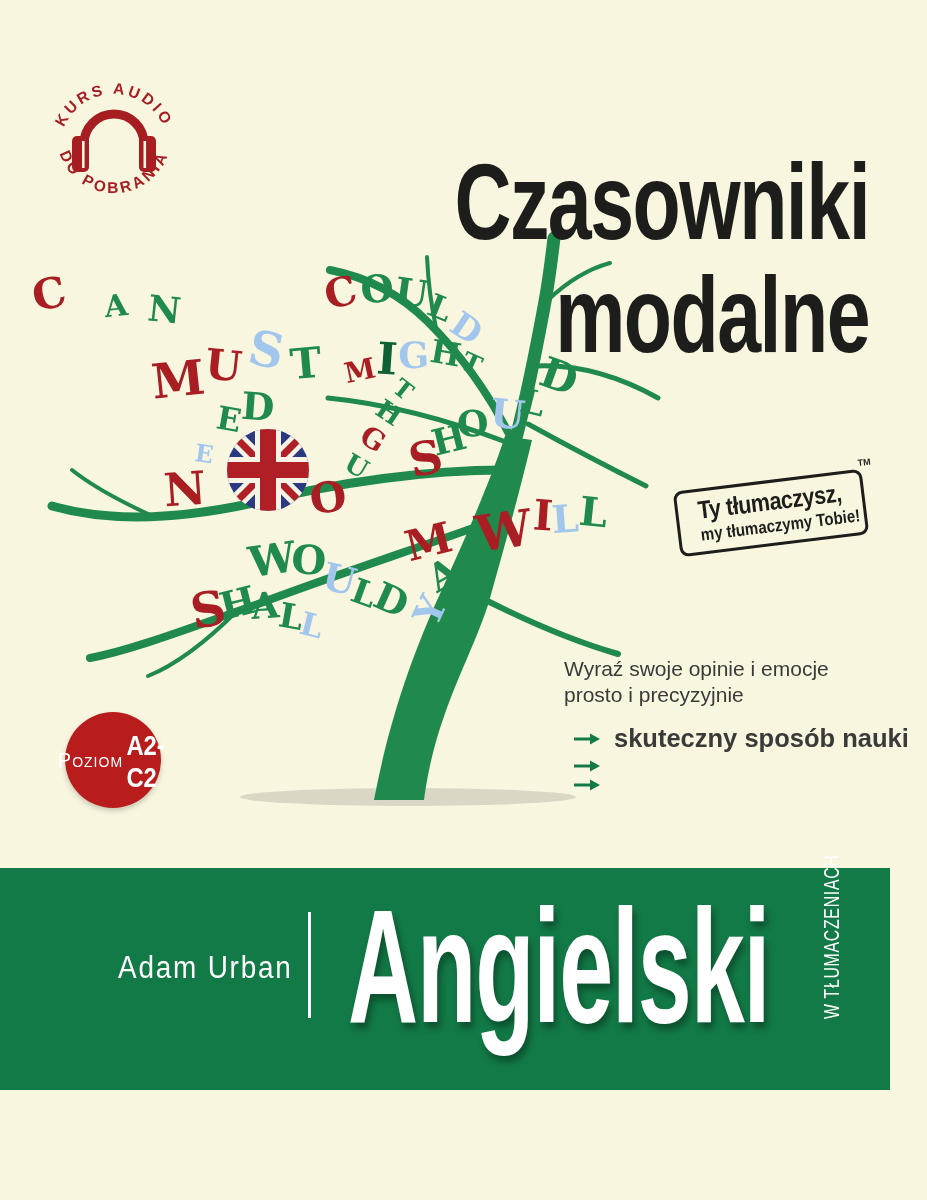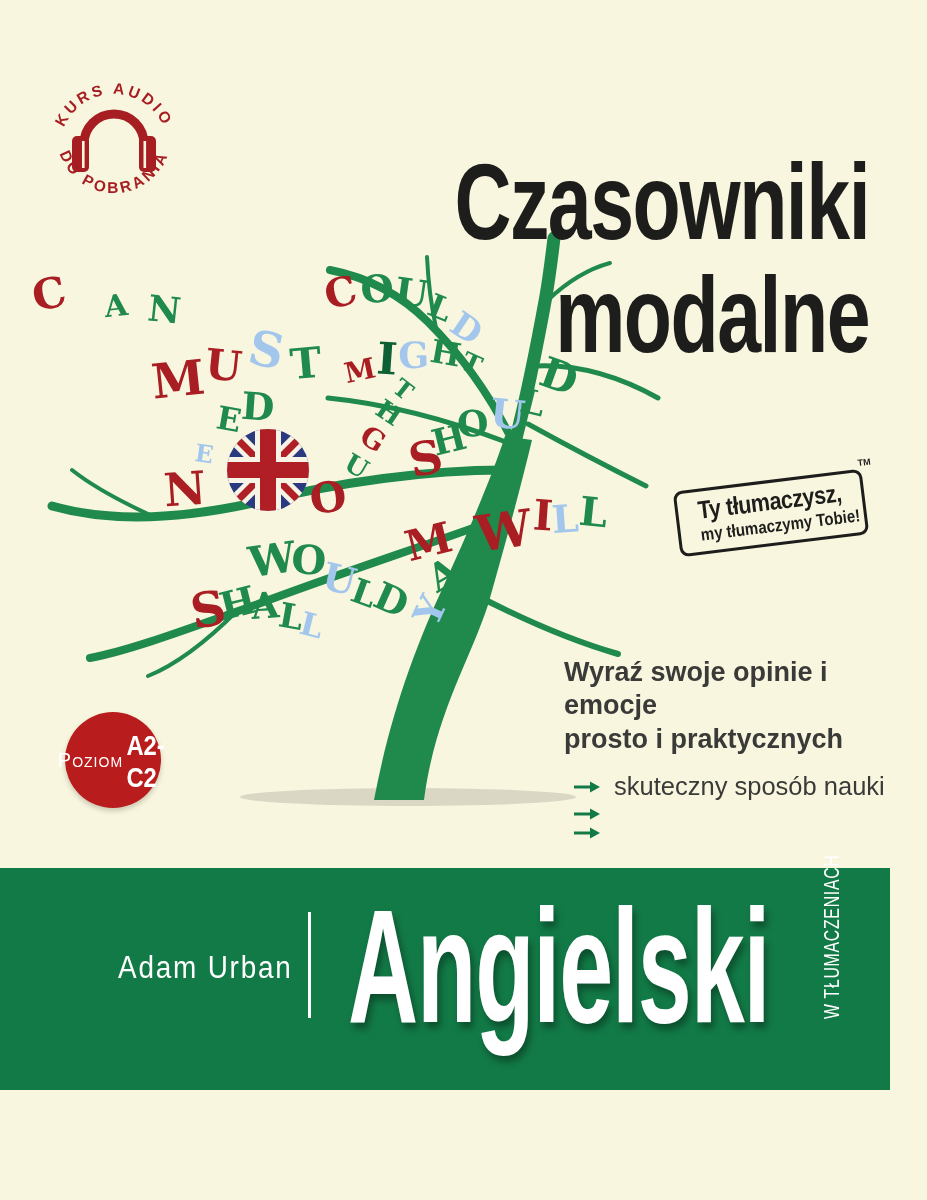--- a/index.html
+++ b/index.html
@@ -17,22 +17,22 @@
   .arc-text{font-family:"Liberation Sans",sans-serif;font-weight:bold;font-size:15.5px;
             letter-spacing:3px;fill:#a61e22;}
   
   .stamp{position:absolute;left:676px;top:480px;width:168px;transform:rotate(-7deg);
          border:3px solid #1d1d1b;border-radius:9px;padding:4px 8px 6px;text-align:center;color:#1d1d1b;}
   .stamp-l1{font-size:25px;font-weight:bold;letter-spacing:-0.5px;transform:scaleX(0.86);white-space:nowrap;}
   .stamp-l2{font-size:17.5px;font-weight:bold;transform:scaleX(0.86);white-space:nowrap;}
   .stamp-tm{position:absolute;top:-14px;right:-13px;font-size:9px;font-weight:bold;}
   
   .pitch{position:absolute;left:564px;top:656px;color:#3a3a38;}
-  .pitch-head{font-size:27px;line-height:1.24;font-weight:bold;}
-  .bullets{list-style:none;margin:16px 0 0 0;padding:0 0 0 10px;}
+  .pitch-head{font-size:21px;line-height:1.24;}
+  .bullets{list-style:none;margin:16px 0 0 0;padding:0 0 0 10px;font-weight:bold;}
   .bullets li{display:flex;align-items:center;gap:14px;font-size:25.5px;margin-bottom:7px;white-space:nowrap;}
   .arrow{flex:0 0 auto;}
   
   .level-badge{position:absolute;left:65px;top:712px;width:96px;height:96px;border-radius:50%;
                background:#b91c1c;color:#fff;display:flex;flex-direction:row;align-items:center;
                justify-content:center;box-shadow:0 3px 5px rgba(60,60,40,.25);}
   .level-label{font-variant:small-caps;font-size:20px;letter-spacing:1px;line-height:1;}
   .level-value{font-size:28px;font-weight:bold;transform:scaleX(0.85);letter-spacing:0;margin-top:3px;}
   
   .band{position:absolute;left:0;top:868px;width:890px;height:222px;background:#127a46;}
@@ -169,21 +169,21 @@
 
   <div class="stamp">
     <div class="stamp-l1">Ty tłumaczysz,</div>
     <div class="stamp-l2">my tłumaczymy Tobie!</div>
     <div class="stamp-tm">TM</div>
   </div>
 
   <div class="pitch">
     <div class="pitch-head">
       <div>Wyraź swoje opinie i emocje</div>
-      <div>prosto i praktycznych</div>
+      <div>prosto i precyzyjnie</div>
     </div>
     <ul class="bullets">
       <li>
         <svg class="arrow" width="26" height="12" viewBox="0 0 26 12">
             <line x1="0" y1="6" x2="17" y2="6" stroke="#127a46" stroke-width="3"></line>
             <polygon points="16,0.5 26,6 16,11.5" fill="#127a46"></polygon>
           </svg>
         <span>skuteczny sposób nauki</span>
       </li>
       <li>

